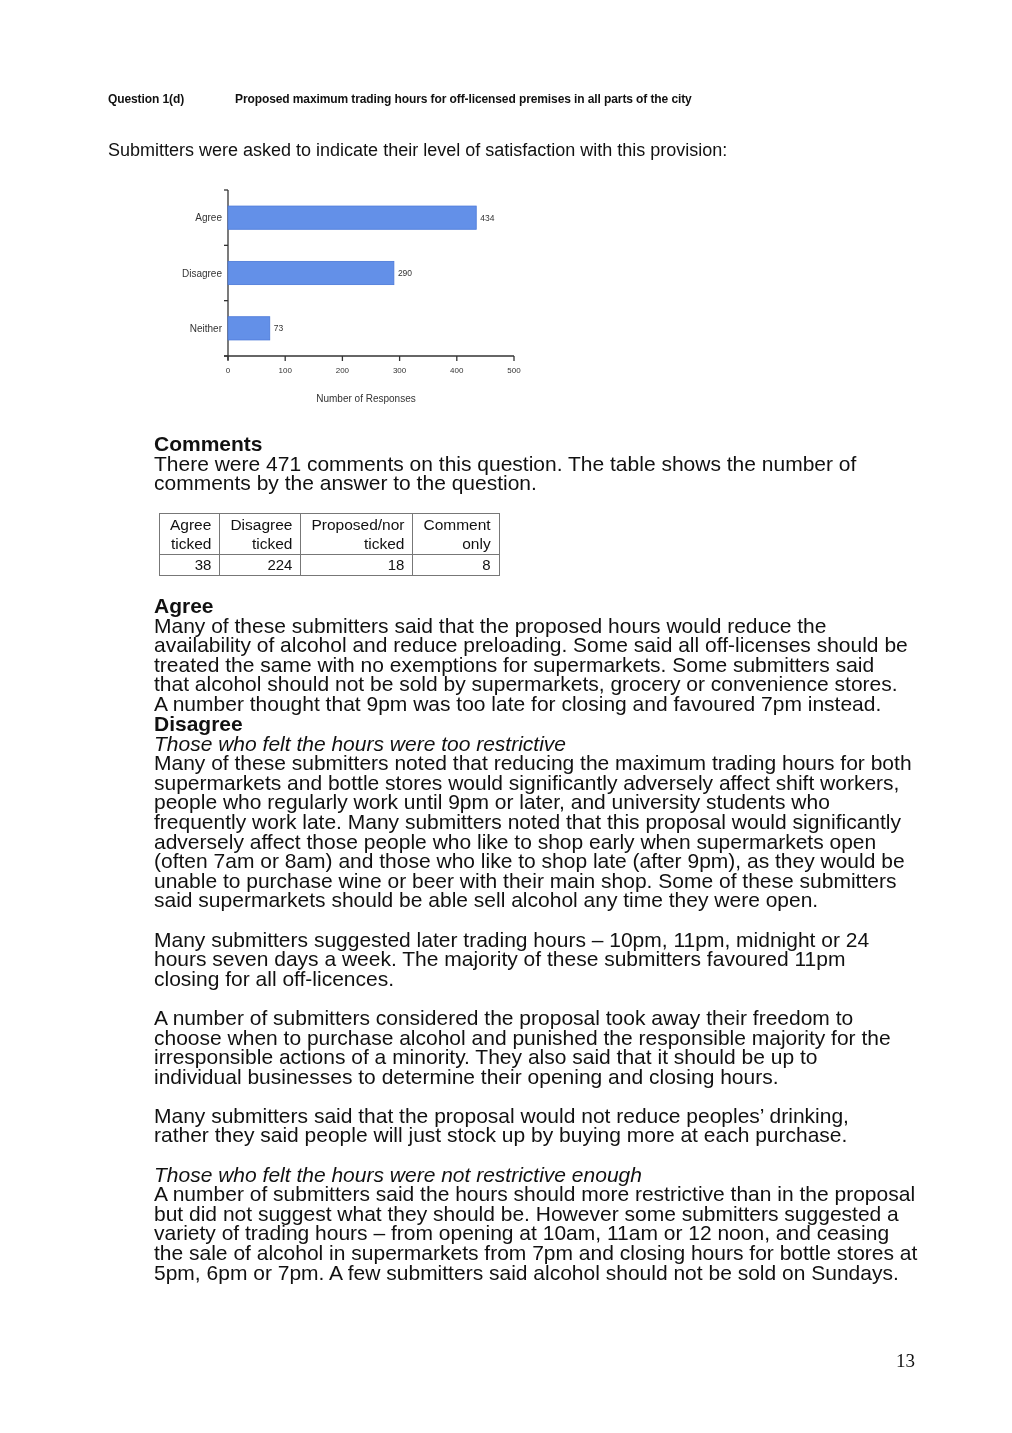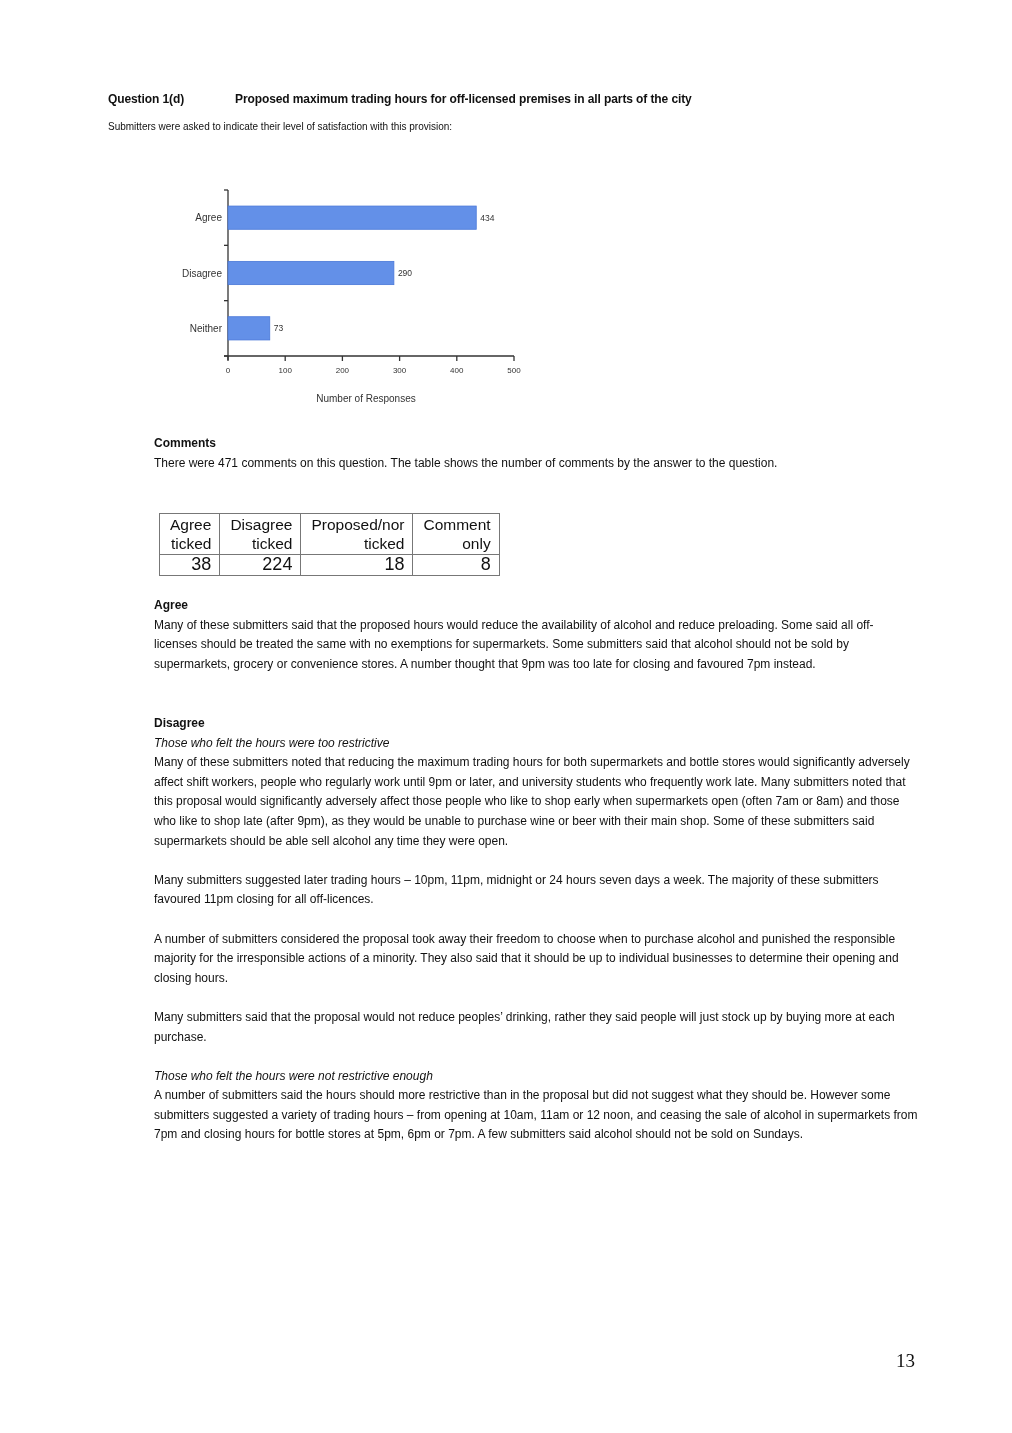--- a/index.html
+++ b/index.html
@@ -6,41 +6,41 @@
     body {
       width: 1012px; height: 1433px; position: relative; overflow: hidden;
       font-family: "Liberation Sans", sans-serif; color: #111;
     }
     .abs { position: absolute; }
     .heading {
       left: 108px; top: 92px; font-size: 12px; font-weight: bold; white-space: nowrap;
       letter-spacing: -0.1px;
     }
     .heading .qnum { display: inline-block; width: 127px; }
-    .intro { left: 108px; top: 121px; font-size: 10px; white-space: nowrap; }
+    .intro { left: 108px; top: 140px; font-size: 18px; white-space: nowrap; }
 
     
     #chart { left: 160px; top: 180px; width: 380px; height: 232px; }
     #chart text { font-family: "Liberation Sans", sans-serif; fill: #333; }
 
-    .body-block { left: 154px; width: 770px; font-size: 12px; line-height: 19.6px; }
+    .body-block { left: 154px; width: 770px; font-size: 21px; line-height: 19.6px; }
     .sec-title { font-weight: bold; }
     .subtitle { font-style: italic; }
     p { margin: 0; }
 
     
     .ctable {
       left: 159px; top: 513px; border-collapse: collapse; font-size: 15.5px;
       line-height: 19px;
     }
     .ctable td {
       border: 1px solid #777; text-align: right; padding: 0 8px 0 10px; vertical-align: bottom;
     }
     .ctable thead td { padding-top: 1px; padding-bottom: 1px; }
-    .ctable tbody td { padding-top: 0; padding-bottom: 1px; font-size: 18px; }
+    .ctable tbody td { padding-top: 0; padding-bottom: 1px; font-size: 15px; }
 
     .pagenum {
       left: 896px; top: 1350px; font-family: "Liberation Serif", serif; font-size: 19px;
     }
   </style>
 </head>
 <body>
 
 <div class="abs heading">
   <span class="qnum">Question 1(d)</span><span>Proposed maximum trading hours for off-licensed premises in all parts of the city</span>

